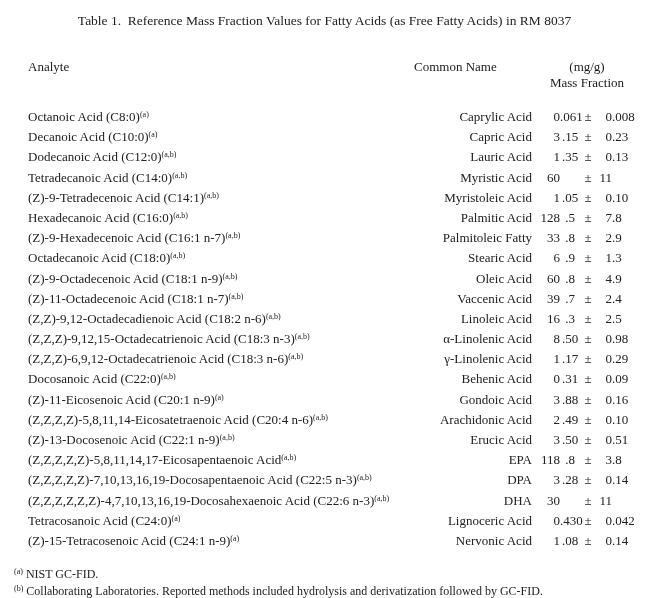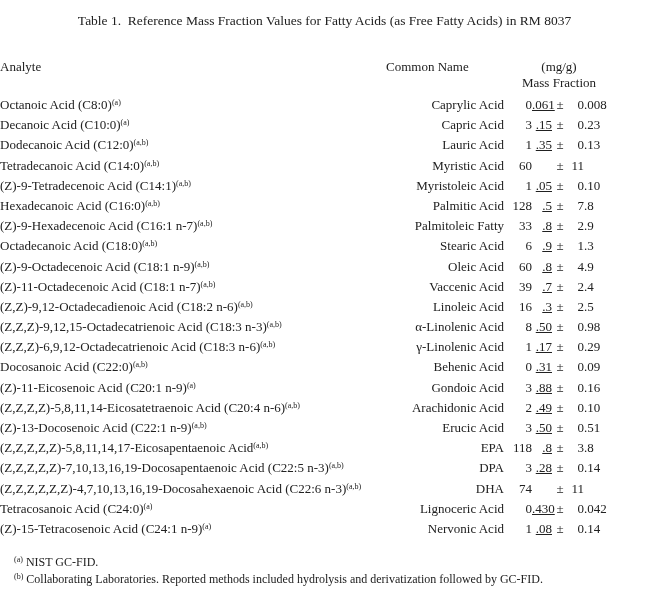--- a/index.html
+++ b/index.html
@@ -19,45 +19,46 @@
   }
   .title {
     margin-top: 13px;
     text-align: center;
     white-space: pre;
     font-size: 13.5px;
   }
   .grid {
     display: grid;
     grid-template-columns: 386px 118px 28px 20px 16px 16px 30px;
+    padding-left: 28px;
     box-sizing: border-box;
   }
   .header-grid {
     margin-top: 30px;
     line-height: 16px;
   }
   .hdr-analyte { grid-column: 1; }
   .hdr-common  { grid-column: 2; }
   .hdr-mass {
     grid-column: 3 / 8;
     text-align: center;
   }
   .body-grid {
-    margin-top: 4px;
+    margin-top: 16px;
     grid-auto-rows: 20.2px;
     line-height: 20.2px;
   }
   .body-grid > div {
     white-space: nowrap;
     overflow: visible;
   }
   .c-analyte { text-align: left; }
   .c-common  { text-align: right; }
   .c-vint    { text-align: right; }
-  .c-vfrac   { text-align: right; text-decoration: underline; }
+  .c-vfrac   { text-align: center; }
   .c-pm      { text-align: center; }
   .c-uint    { text-align: right; }
   .c-ufrac   { text-align: left; }
   sup {
     font-size: 8px;
     line-height: 0;
     vertical-align: 4px;
     letter-spacing: 0;
   }
   .footnotes {
@@ -213,21 +214,21 @@
       <div class="c-ufrac">.8</div>
       <div class="c-analyte">(Z,Z,Z,Z,Z)-7,10,13,16,19-Docosapentaenoic Acid (C22:5 n-3)<sup>(a,b)</sup></div>
       <div class="c-common">DPA</div>
       <div class="c-vint">3</div>
       <div class="c-vfrac">.28</div>
       <div class="c-pm">±</div>
       <div class="c-uint">0</div>
       <div class="c-ufrac">.14</div>
       <div class="c-analyte">(Z,Z,Z,Z,Z,Z)-4,7,10,13,16,19-Docosahexaenoic Acid (C22:6 n-3)<sup>(a,b)</sup></div>
       <div class="c-common">DHA</div>
-      <div class="c-vint">74</div>
+      <div class="c-vint">30</div>
       <div class="c-vfrac"></div>
       <div class="c-pm">±</div>
       <div class="c-uint">11</div>
       <div class="c-ufrac"></div>
       <div class="c-analyte">Tetracosanoic Acid (C24:0)<sup>(a)</sup></div>
       <div class="c-common">Lignoceric Acid</div>
       <div class="c-vint">0</div>
       <div class="c-vfrac">.430</div>
       <div class="c-pm">±</div>
       <div class="c-uint">0</div>

